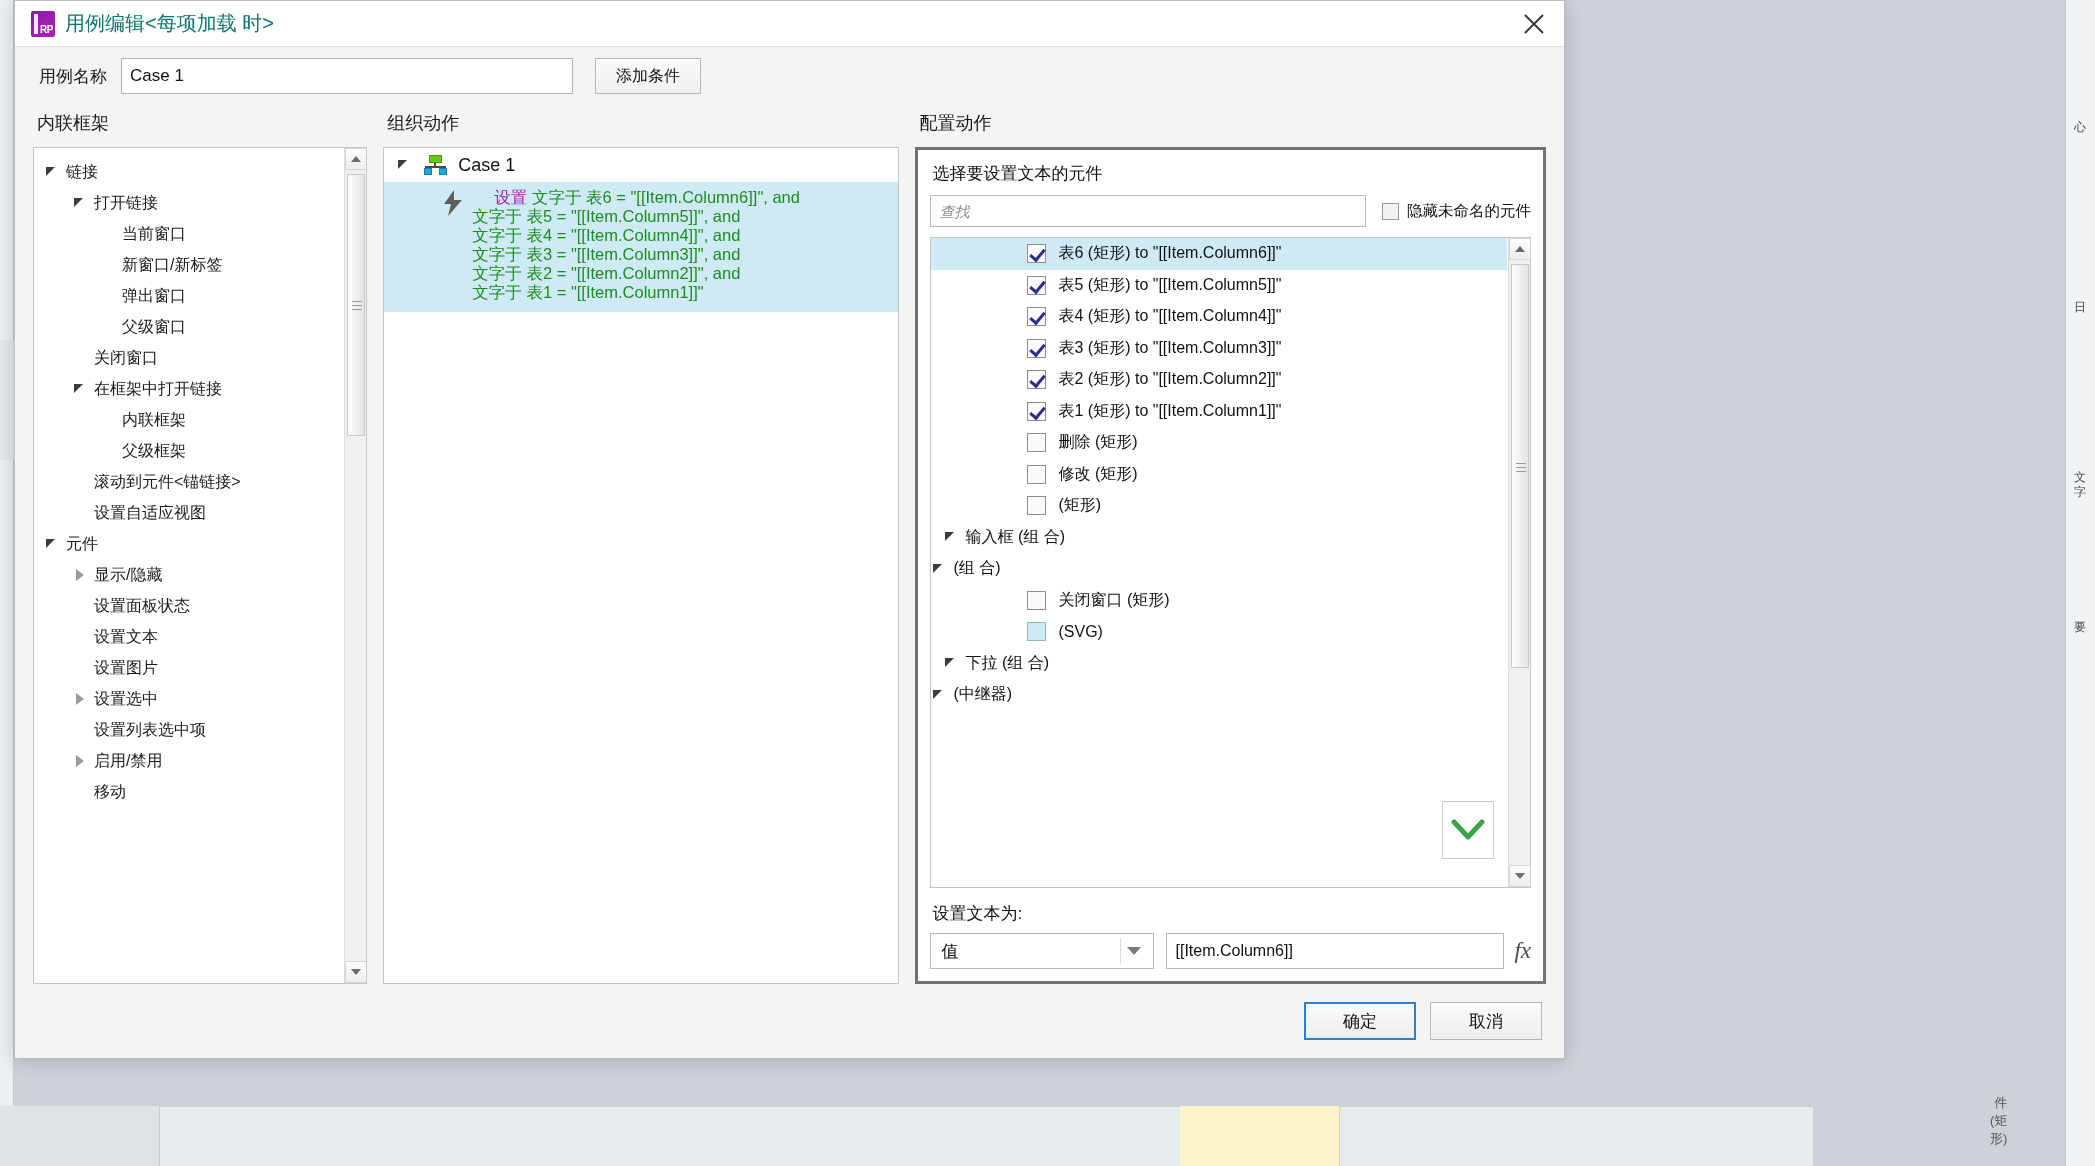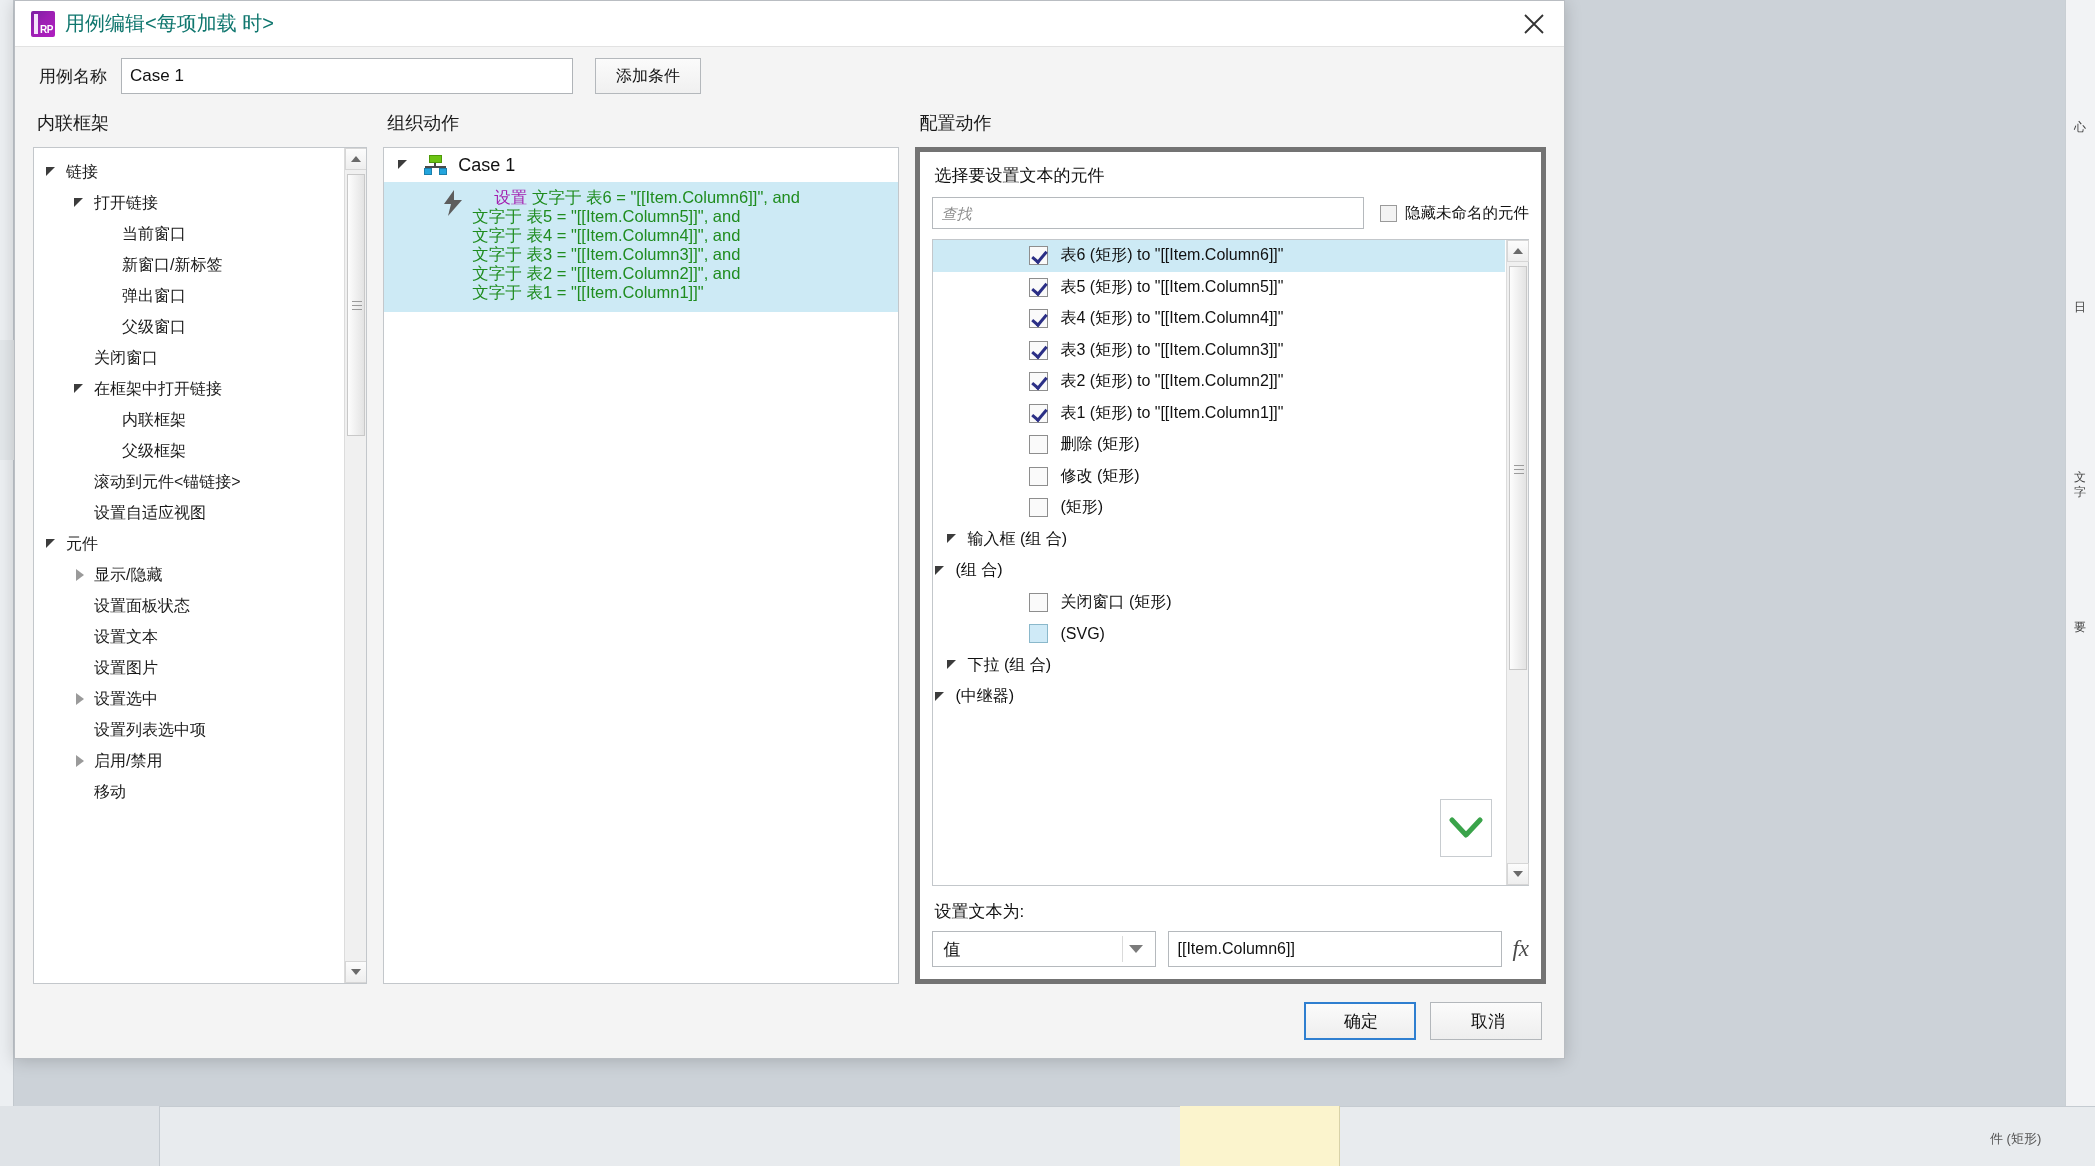--- a/index.html
+++ b/index.html
@@ -11,21 +11,21 @@
     overflow: hidden;
     position: relative;
   }
 
   
   .backdrop { position:absolute; inset:0; background:#ccd2d8; }
   .bd-left-strip { position:absolute; left:0; top:0; width:14px; height:1166px; background:#eceff2; border-right:1px solid #c2c8ce; }
   .bd-left-tabs { position:absolute; left:0; top:340px; width:14px; height:120px; background:#e3e7ea; }
   .bd-right-strip { position:absolute; right:0; top:0; width:30px; height:1166px; background:#f2f3f5; border-left:1px solid #c9cfd4; }
   .bd-right-text { position:absolute; right:4px; width:22px; font-size:12px; color:#444; line-height:15px; text-align:center; }
-  .bd-bottom { position:absolute; left:0; bottom:0; width:2095px; height:60px; background:#e8ebee; border-top:1px solid #c5cbd1;text-align:right; }
+  .bd-bottom { position:absolute; left:0; bottom:0; width:1813px; height:60px; background:#e8ebee; border-top:1px solid #c5cbd1;text-align:right; }
   .bd-bottom-tab { position:absolute; bottom:0; height:60px; background:#dfe3e7; border-right:1px solid #c5cbd1; }
   .bd-yellow { position:absolute; left:1180px; bottom:0; width:160px; height:60px; background:#fbf4cd; border-right:1px solid #d8d2a8; }
   .bd-bottom-label { position:absolute; bottom:18px; font-size:13px; color:#555; }
 
   
   .modal {
     position:absolute; left:14px; top:0; width:1551px; height:1059px;
     background:#f4f4f4;
     border:1px solid #b9bdc2;
     box-shadow: 0 2px 16px rgba(0,0,0,.18);
@@ -143,21 +143,21 @@
     background:#cdeaf5; padding:6px 0 10px 0; position:relative;
   }
   .bolt { position:absolute; left:58px; top:8px; width:22px; height:26px; }
   .act-lines { padding-left:88px; font-size:16.5px; line-height:19px; }
   .act-line { white-space:nowrap; }
   .act-kw { color:#a21caf;margin-left:22px; }
   .act-green { color:#1f8c1f; }
 
   
   .cfg-box {
-    background:#fff; border:5px solid #737373; flex:1 1 auto;
+    background:#fff; border:3px solid #737373; flex:1 1 auto;
     display:flex; flex-direction:column; min-height:0; padding:10px 12px 12px 12px;
   }
   .cfg-title { font-size:17px; color:#111; margin:2px 0 10px 2px; }
   .cfg-searchrow { display:flex; align-items:center; margin-bottom:10px; }
   .cfg-search {
     flex:1 1 auto; height:32px; border:1px solid #b5b9bd; background:#fff;
     padding:0 8px; font-size:15px; color:#111; outline:none;
     font-family:"Liberation Sans", sans-serif;
   }
   .cfg-search::placeholder { color:#8d8d8d; font-style:italic; }
@@ -206,23 +206,23 @@
   .big-chevron {
     position:absolute; right:36px; bottom:28px; width:52px; height:58px;
     background:#fff; border:1px solid #c8ccd0;
     display:flex; align-items:center; justify-content:center;
   }
   .big-chevron svg{display:block;}
 
   
   .footer { height:74px; display:flex; align-items:center; justify-content:flex-end; padding:0 22px; flex:0 0 74px;}
   .btn {
-    height:38px; min-width:112px; padding:0 36px; font-size:17px; color:#111;
+    height:38px; min-width:112px; padding:0 24px; font-size:17px; color:#111;
     border:1px solid #b3b7bb; background:linear-gradient(#fbfbfb,#eeeeee);
-    font-family:"Liberation Sans", sans-serif; cursor:default;text-align:right;
+    font-family:"Liberation Sans", sans-serif; cursor:default;
   }
   .btn.primary { border:2px solid #2f7fd0; margin-right:14px; }
 </style>
 </head>
 <body>
 
 <div class="backdrop">
   <div class="bd-left-strip"></div>
   <div class="bd-left-tabs"></div>
   <div class="bd-right-strip">

